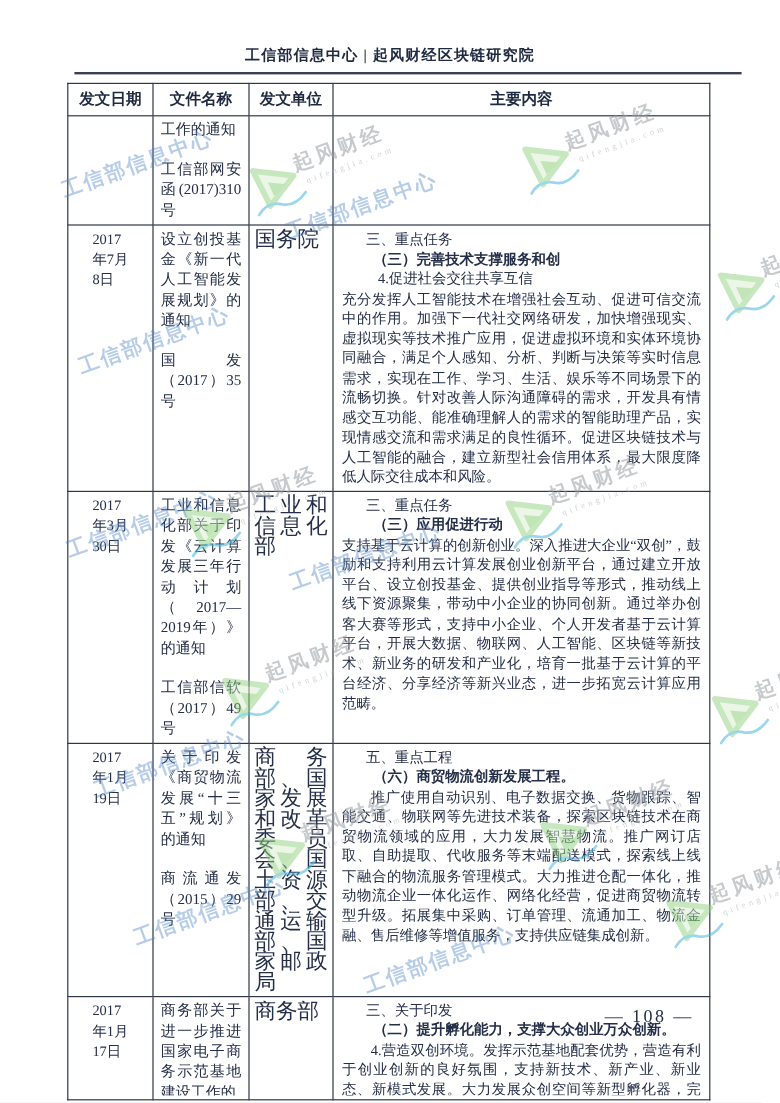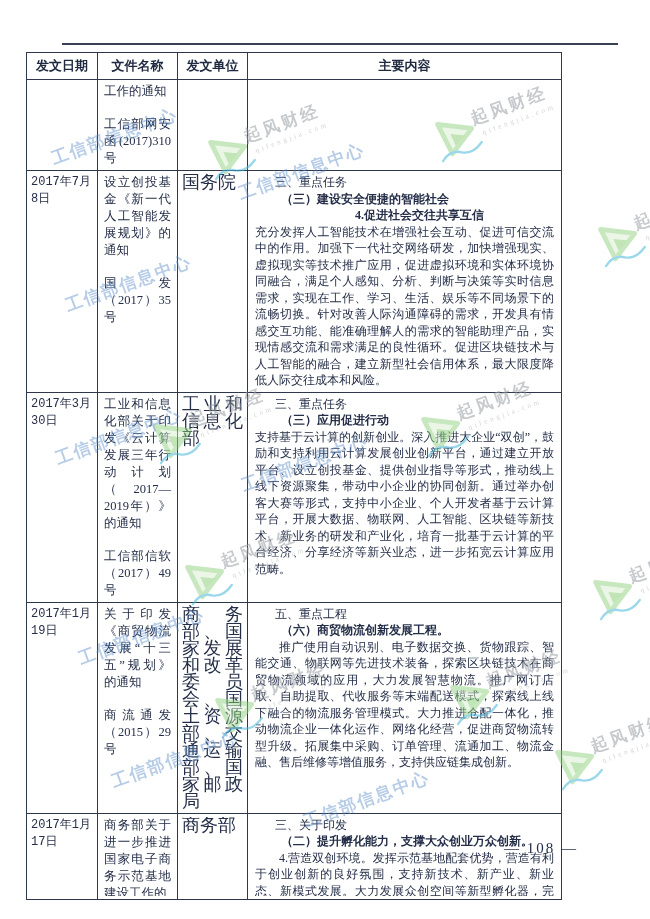--- a/index.html
+++ b/index.html
@@ -14,41 +14,41 @@
   .page-header-title {
     text-align:center; font-weight:bold; font-size:12.5px;
     letter-spacing:1px; color:#1f2940;
   }
   .header-rule {
     margin:5px 0 0 62px; width:556px;
     border-bottom:2px solid #3a4154; height:0;
   }
   
   table.doc-table {
-    margin:7px 0 0 26px; width:535px;
+    margin:7px 0 0 56px; width:535px;
     border-collapse:collapse; table-layout:fixed;
   }
   .doc-table th, .doc-table td {
     border:1px solid #2f374a; vertical-align:top;
   }
   .doc-table th {
     font-size:13px; font-weight:bold; text-align:center;
     padding:4px 2px; color:#1f2940; height:27px;
   }
   .doc-table td { padding:3px 6px; font-size:12.5px; line-height:17px; }
-  td.cell-issue-date { padding:3px 4px; font-size:12px; line-height:17px;font-family:Liberation Mono, monospace; }
+  td.cell-issue-date { padding:3px 20px; font-size:12px; line-height:17px; }
   td.cell-issuer     { padding:3px 4px; font-size:18px; line-height:17px; text-align:justify; }
   td.cell-doc-name   { text-align:justify; font-size:12.5px; }
   td.cell-main-content { font-size:12px; line-height:16.5px; padding:3px 7px; }
   .doc-title  { text-align:justify; }
   .doc-number { text-align:justify; margin-top:16px; }
   .content-para { text-align:justify; }
   .c-h1 { font-weight:normal; padding-left:20px; text-align:left; }
   .c-h2 { font-weight:bold; padding-left:26px; text-align:left; }
-  .c-h3 { font-weight:bold; padding-left:30px; text-align:center; }
+  .c-h3 { font-weight:normal; padding-left:30px; text-align:left; }
   .c-body-indent { text-indent:24px; }
   .row-clipped .cell-inner { max-height:79px; overflow:hidden; }
   
   .page-number {
     position:absolute; top:840px; right:72px;
     font-size:15px; letter-spacing:2px; color:#242e48;
   }
   
   .wm-layer { position:absolute; inset:0; pointer-events:none; z-index:5; }
   .wm-green {
@@ -191,20 +191,21 @@
       <div class="wm-blue" style="left: 235px; top: 160px;">工信部信息中心</div>
       <div class="wm-blue" style="left: 62px; top: 272px;">工信部信息中心</div>
       <div class="wm-blue" style="left: 52px; top: 425px;">工信部信息中心</div>
       <div class="wm-blue" style="left: 238px; top: 452px;">工信部信息中心</div>
       <div class="wm-blue" style="left: 75px; top: 625px;">工信部信息中心</div>
       <div class="wm-blue" style="left: 108px; top: 748px;">工信部信息中心</div>
       <div class="wm-blue" style="left: 300px; top: 788px;">工信部信息中心</div>
     </div>
 
   <div class="page-header">
+    <div class="page-header-title">工信部信息中心 | 起风财经区块链研究院</div>
     <div class="header-rule"></div>
   </div>
 
   <table class="doc-table">
     <colgroup>
       <col style="width:71px">
         <col style="width:80px">
       <col style="width:70px">
         <col style="width:314px">
     </colgroup>
@@ -251,21 +252,21 @@
             </div>
           </td>
           <td class="cell-issuer">
             <div class="cell-inner">
               <p class="issuer-text">国务院</p>
             </div>
           </td>
           <td class="cell-main-content">
             <div class="cell-inner">
               <p class="content-para c-h1">三、重点任务</p>
-              <p class="content-para c-h2">（三）建设安全便捷的智能社会</p>
+              <p class="content-para c-h2">（三）完善技术支撑服务和创</p>
               <p class="content-para c-h3">4.促进社会交往共享互信</p>
               <p class="content-para c-body">充分发挥人工智能技术在增强社会互动、促进可信交流中的作用。加强下一代社交网络研发，加快增强现实、虚拟现实等技术推广应用，促进虚拟环境和实体环境协同融合，满足个人感知、分析、判断与决策等实时信息需求，实现在工作、学习、生活、娱乐等不同场景下的流畅切换。针对改善人际沟通障碍的需求，开发具有情感交互功能、能准确理解人的需求的智能助理产品，实现情感交流和需求满足的良性循环。促进区块链技术与人工智能的融合，建立新型社会信用体系，最大限度降低人际交往成本和风险。</p>
             </div>
           </td>
         </tr>
         <tr style="height: 185px;">
           <td class="cell-issue-date">
             <div class="cell-inner">
               <p class="date-text">2017年3月30日</p>
             </div>

